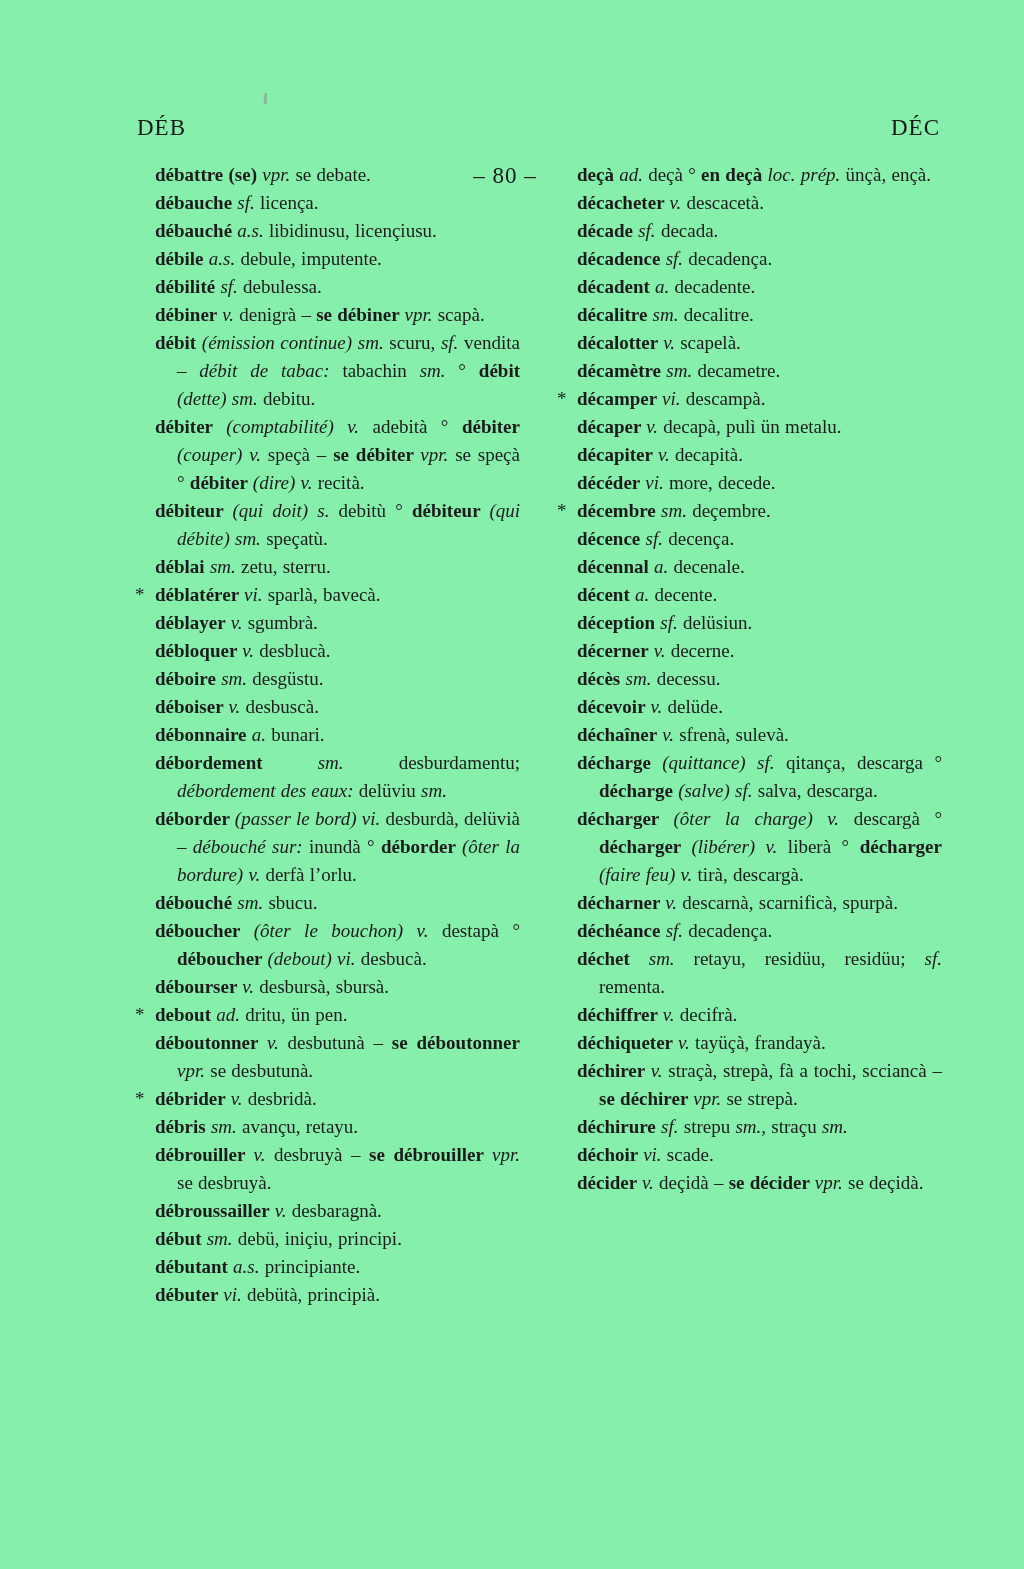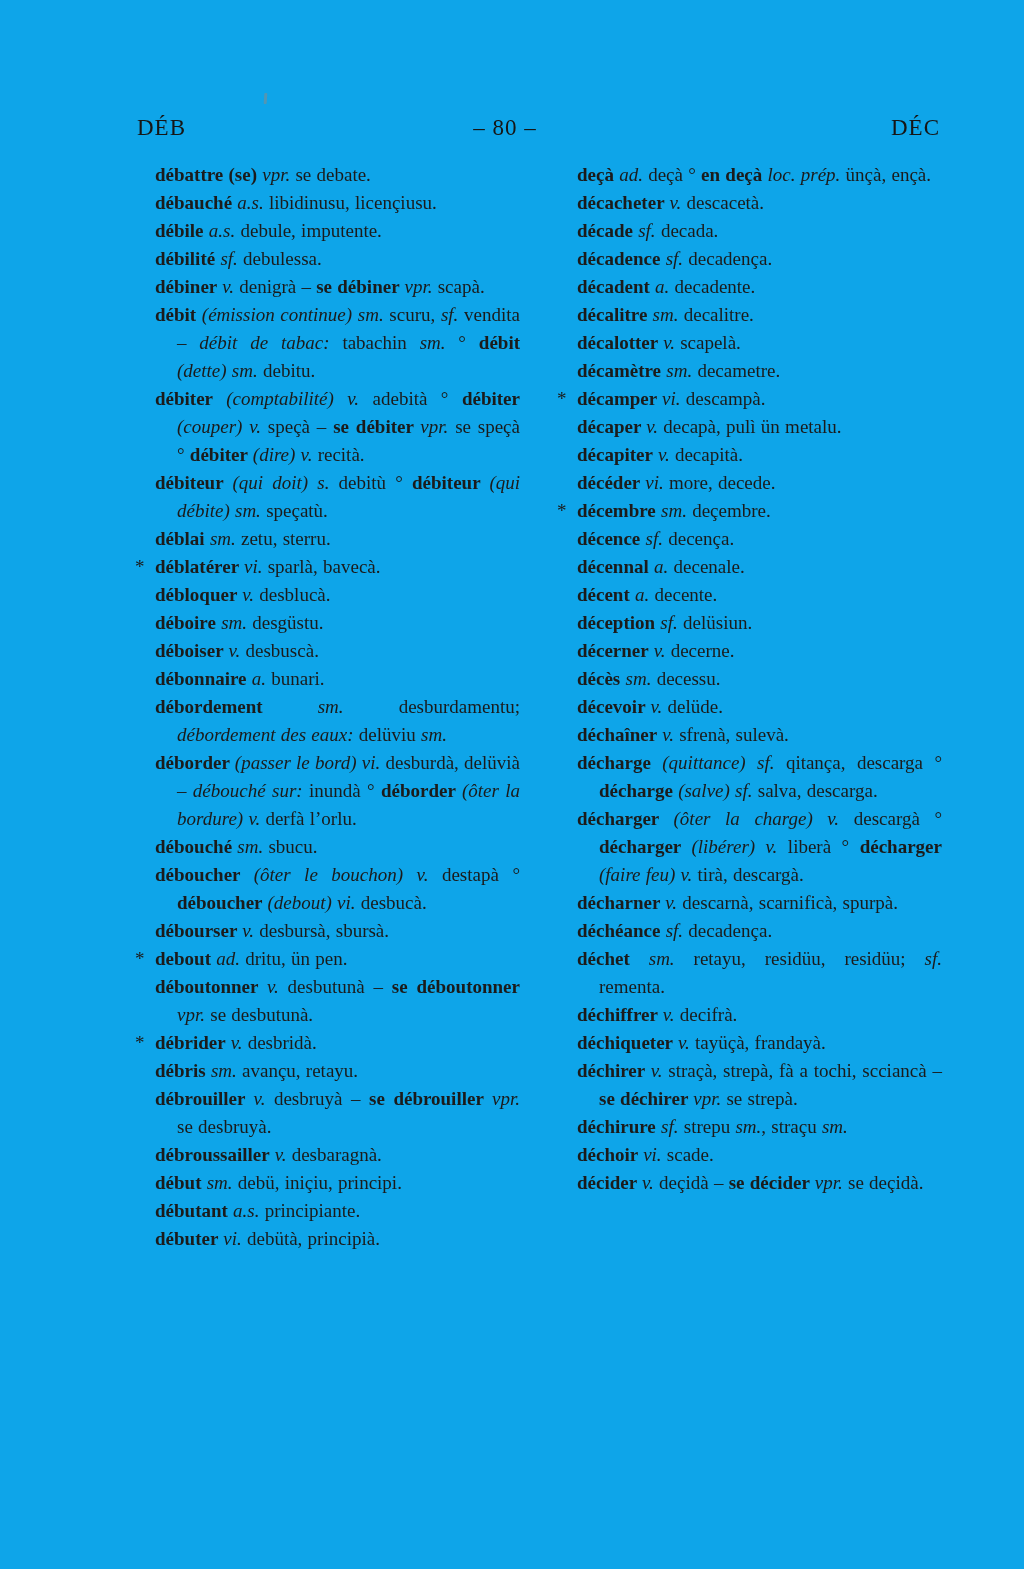--- a/index.html
+++ b/index.html
@@ -4,31 +4,31 @@
 <style>
   html,body { margin:0; padding:0; }
   body {
     width:1024px; height:1569px;
     background:#e9e9e7;
     font-family:"Liberation Serif","DejaVu Serif",serif;
   }
   .page {
     position:relative;
     width:1024px; height:1569px;
-    background:#0ea5e9;
+    background:#86efac;
     color:#1b1b1b;
     overflow:hidden;
   }
   
   .hdr {
     position:absolute; top:112px; left:0; width:1010px; height:32px;
     font-size:23px; line-height:32px; color:#161616;
   }
   .hdr-left  { position:absolute; left:137px; letter-spacing:1px; }
-  .hdr-center{ position:absolute; left:0; width:100%; text-align:center; letter-spacing:1px; }
+  .hdr-center{ position:absolute; left:0; width:100%; text-align:center; letter-spacing:1px;margin-top:48px; }
   .hdr-right { position:absolute; right:70px; letter-spacing:1px;text-align:center; }
   
   .columns {
     position:absolute; top:161px; left:155px;
     display:flex; gap:57px;
   }
   .col { width:365px; }
   .entry {
     margin:0;
     font-size:19px;
@@ -62,29 +62,31 @@
 <div class="page">
   <div class="artifact"></div>
   <header class="hdr">
     <span class="hdr-left">DÉB</span>
     <span class="hdr-center">– 80 –</span>
     <span class="hdr-right">DÉC</span>
   </header>
   <main class="columns">
     <section class="col">
         <p class="entry"><span class="seg-b">débattre (se) </span><span class="seg-i">vpr. </span><span class="seg-r">se debate.</span></p>
+        <p class="entry"><span class="seg-b">débauche </span><span class="seg-i">sf. </span><span class="seg-r">licença.</span></p>
         <p class="entry"><span class="seg-b">débauché </span><span class="seg-i">a.s. </span><span class="seg-r">libidinusu, licençiusu.</span></p>
         <p class="entry"><span class="seg-b">débile </span><span class="seg-i">a.s. </span><span class="seg-r">debule, imputente.</span></p>
         <p class="entry"><span class="seg-b">débilité </span><span class="seg-i">sf. </span><span class="seg-r">debulessa.</span></p>
         <p class="entry"><span class="seg-b">débiner </span><span class="seg-i">v. </span><span class="seg-r">denigrà – </span><span class="seg-b">se débiner </span><span class="seg-i">vpr. </span><span class="seg-r">scapà.</span></p>
         <p class="entry"><span class="seg-b">débit </span><span class="seg-i">(émission continue) sm. </span><span class="seg-r">scuru, </span><span class="seg-i">sf. </span><span class="seg-r">vendita – </span><span class="seg-i">débit de tabac: </span><span class="seg-r">tabachin </span><span class="seg-i">sm. </span><span class="seg-r">° </span><span class="seg-b">débit </span><span class="seg-i">(dette) sm. </span><span class="seg-r">debitu.</span></p>
         <p class="entry"><span class="seg-b">débiter </span><span class="seg-i">(comptabilité) v. </span><span class="seg-r">adebità ° </span><span class="seg-b">débiter </span><span class="seg-i">(couper) v. </span><span class="seg-r">speçà – </span><span class="seg-b">se débiter </span><span class="seg-i">vpr. </span><span class="seg-r">se speçà ° </span><span class="seg-b">débiter </span><span class="seg-i">(dire) v. </span><span class="seg-r">recità.</span></p>
         <p class="entry"><span class="seg-b">débiteur </span><span class="seg-i">(qui doit) s. </span><span class="seg-r">debitù ° </span><span class="seg-b">débiteur </span><span class="seg-i">(qui débite) sm. </span><span class="seg-r">speçatù.</span></p>
         <p class="entry"><span class="seg-b">déblai </span><span class="seg-i">sm. </span><span class="seg-r">zetu, sterru.</span></p>
         <p class="entry"><span class="star">*</span><span class="seg-b">déblatérer </span><span class="seg-i">vi. </span><span class="seg-r">sparlà, bavecà.</span></p>
+        <p class="entry"><span class="seg-b">déblayer </span><span class="seg-i">v. </span><span class="seg-r">sgumbrà.</span></p>
         <p class="entry"><span class="seg-b">débloquer </span><span class="seg-i">v. </span><span class="seg-r">desblucà.</span></p>
         <p class="entry"><span class="seg-b">déboire </span><span class="seg-i">sm. </span><span class="seg-r">desgüstu.</span></p>
         <p class="entry"><span class="seg-b">déboiser </span><span class="seg-i">v. </span><span class="seg-r">desbuscà.</span></p>
         <p class="entry"><span class="seg-b">débonnaire </span><span class="seg-i">a. </span><span class="seg-r">bunari.</span></p>
         <p class="entry"><span class="seg-b">débordement </span><span class="seg-i">sm. </span><span class="seg-r">desburdamentu; </span><span class="seg-i">débordement des eaux: </span><span class="seg-r">delüviu </span><span class="seg-i">sm.</span></p>
         <p class="entry"><span class="seg-b">déborder </span><span class="seg-i">(passer le bord) vi. </span><span class="seg-r">desburdà, delüvià – </span><span class="seg-i">débouché sur: </span><span class="seg-r">inundà ° </span><span class="seg-b">déborder </span><span class="seg-i">(ôter la bordure) v. </span><span class="seg-r">derfà l’orlu.</span></p>
         <p class="entry"><span class="seg-b">débouché </span><span class="seg-i">sm. </span><span class="seg-r">sbucu.</span></p>
         <p class="entry"><span class="seg-b">déboucher </span><span class="seg-i">(ôter le bouchon) v. </span><span class="seg-r">destapà ° </span><span class="seg-b">déboucher </span><span class="seg-i">(debout) vi. </span><span class="seg-r">desbucà.</span></p>
         <p class="entry"><span class="seg-b">débourser </span><span class="seg-i">v. </span><span class="seg-r">desbursà, sbursà.</span></p>
         <p class="entry"><span class="star">*</span><span class="seg-b">debout </span><span class="seg-i">ad. </span><span class="seg-r">dritu, ün pen.</span></p>

